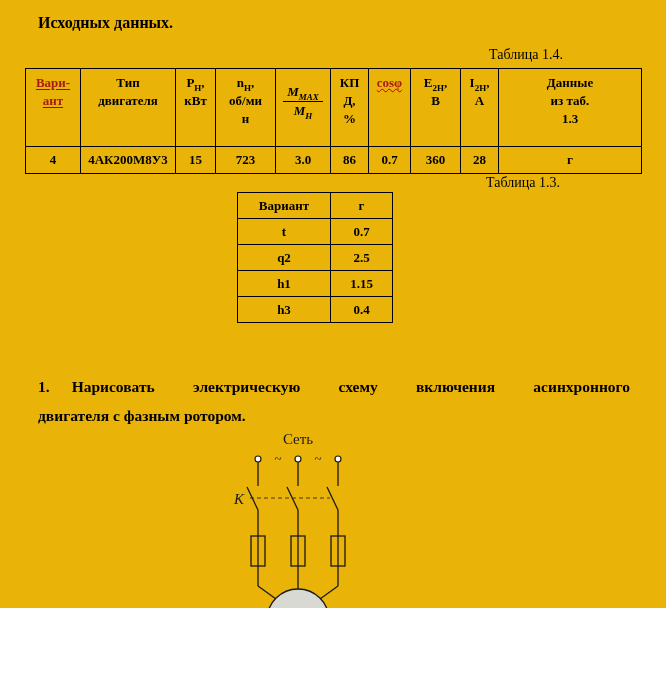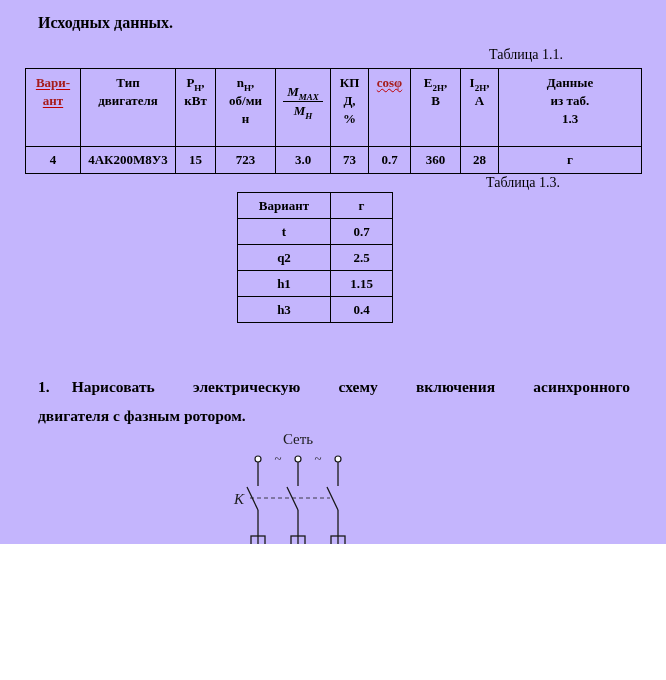--- a/index.html
+++ b/index.html
@@ -1,18 +1,18 @@
 <!DOCTYPE html>
 <html><head>
 <meta charset="utf-8">
 <style>
   * { margin:0; padding:0; box-sizing:border-box; }
   html,body { background:#ffffff; }
   body { width:666px; height:680px; font-family:"Liberation Serif", serif; color:#000; }
-  .page { position:relative; width:666px; height:544px; background:#c4b5fd; overflow:hidden; }
+  .page { position:relative; width:666px; height:608px; background:#eab308; overflow:hidden; }
 
   .heading { position:absolute; left:38px; top:14px; font-size:16px; font-weight:bold; }
 
   .caption { position:absolute; left:0; font-size:14px; text-align:right; }
   .caption-11 { top:47px; width:563px; }
   .caption-13 { top:175px; width:560px; }
 
   table { border-collapse:collapse; table-layout:fixed; }
   th, td { border:1px solid #000; text-align:center; font-weight:bold; }
 
@@ -48,21 +48,21 @@
   .k-label { font-family:"Liberation Serif", serif; font-size:15px; font-style:italic; fill:#1a1a1a; }
   .motor-label { font-family:"Liberation Serif", serif; font-size:16px; fill:#1a1a1a; }
 </style>
 </head>
 <body>
 
 <div class="page">
 
   <div class="heading">Исходных данных.</div>
 
-  <div class="caption caption-11">Таблица 1.1.</div>
+  <div class="caption caption-11">Таблица 1.4.</div>
 
   <table class="t11">
     <colgroup>
       <col style="width:55px">
         <col style="width:95px">
         <col style="width:40px">
         <col style="width:60px">
       <col style="width:55px">
         <col style="width:38px">
         <col style="width:42px">
@@ -116,21 +116,21 @@
         <div>из таб.</div>
         <div>1.3</div>
       </th>
     </tr>
     <tr>
       <td>4</td>
       <td>4АК200М8У3</td>
       <td>15</td>
       <td>723</td>
       <td>3.0</td>
-      <td>73</td>
+      <td>86</td>
       <td>0.7</td>
       <td>360</td>
       <td>28</td>
       <td>г</td>
     </tr>
   </tbody>
     </table>
 
   <div class="caption caption-13">Таблица 1.3.</div>
 

